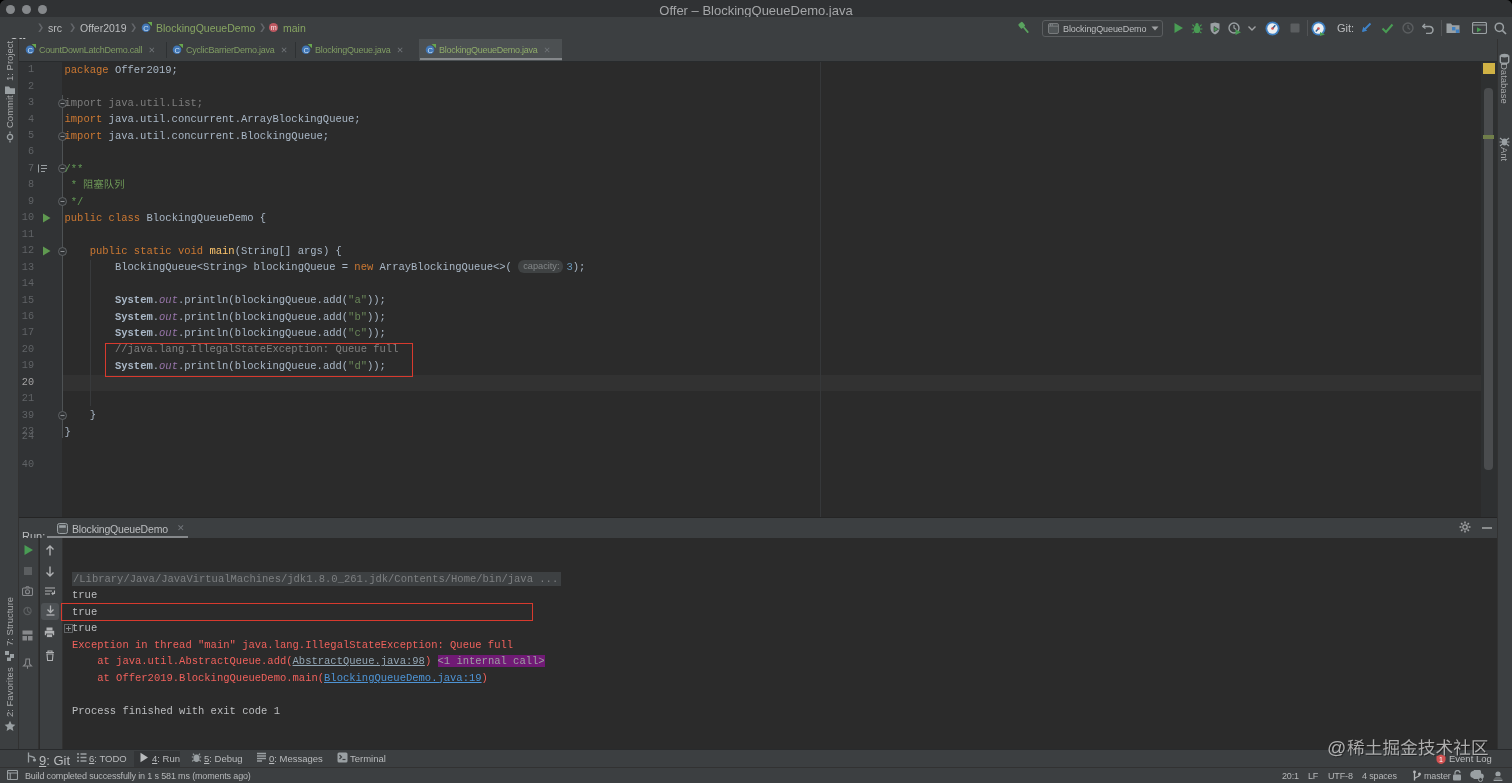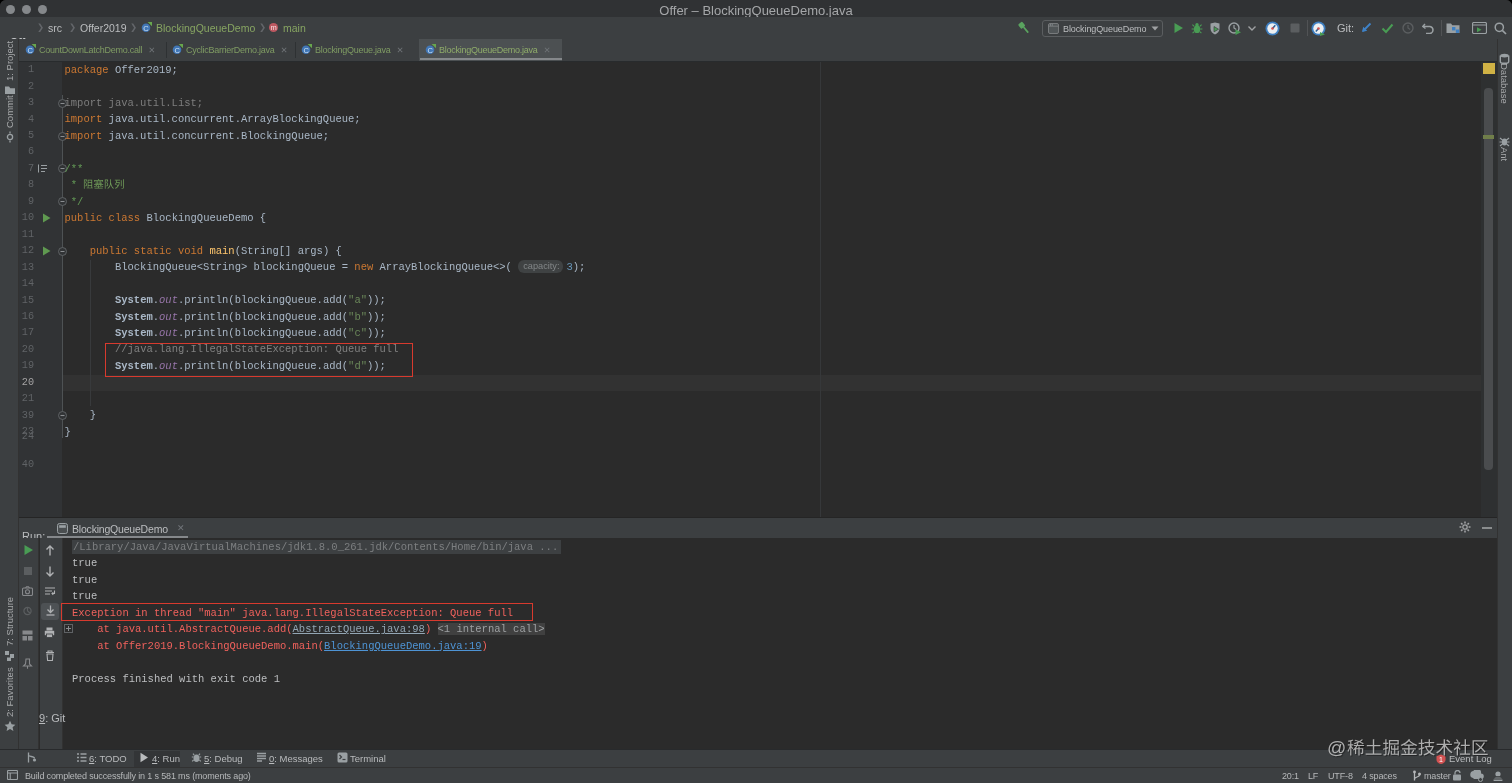--- a/index.html
+++ b/index.html
@@ -45,26 +45,26 @@
 .redbox{border:1.8px solid #d83a2e}
 
 #estripe{left:1481px;top:62px;width:16px;height:455px;background:#2e3031}
 #rstripe{left:1497px;top:39px;width:15px;height:710px;background:#3c3f41;border-left:1px solid #323232}
 
 #runborder{left:19px;top:517px;width:1478px;height:1px;background:#252525}
 #runheader{left:19px;top:518px;width:1478px;height:20px;background:#3c3f41;font-size:11px;color:#bbbdbf}
 #runtabline{left:47px;top:535.5px;width:141px;height:2.5px;background:#85888b}
 #runtools1{left:19px;top:538px;width:20px;height:211px;background:#3c3f41;border-right:1px solid #323232}
 #runtools2{left:40px;top:538px;width:23px;height:211px;background:#3c3f41;border-right:1px solid #323232}
-#console{left:63px;top:538px;width:1434px;height:148px;background:#2b2b2b;font:10.5px/16.45px "Liberation Mono",monospace;color:#bcbec0;white-space:pre}
+#console{left:63px;top:570px;width:1434px;height:148px;background:#2b2b2b;font:10.5px/16.45px "Liberation Mono",monospace;color:#bcbec0;white-space:pre}
 #console .cl{position:absolute;left:9px;height:16.45px}
 .err{color:#ef615c}
 .lnk1{color:#93a6b4;text-decoration:underline}
 .lnk2{color:#4e94d5;text-decoration:underline}
-.pill{background:#404040;color:#9da0a2}
+.pill{background:#701a75;color:#9da0a2}
 .selbtn{position:absolute;background:#4d5154;border-radius:3px}
 
 #botbar{left:0;top:749px;width:1512px;height:18px;background:#3c3f41;border-top:1px solid #2b2b2b}
 #statusbar{left:0;top:767px;width:1512px;height:16px;background:#3c3f41;border-top:1px solid #323232}
 .sb{position:absolute;top:769px;height:14px;display:flex;align-items:center;font-size:9px;letter-spacing:-0.15px;color:#b6b8ba}
 
 #wm{left:1327px;top:737px;height:22px;display:flex;align-items:center;z-index:9;font-size:20px;color:#c4c4c4;opacity:.85;text-shadow:1px 1px 1px rgba(0,0,0,.5)}
 </style></head><body>
 <div id="win">
 <div id="titlebar" class="abs"></div>
@@ -412,21 +412,21 @@
 <svg class="abs" style="left:1494px;top:21.5px" width="13" height="13" viewBox="0 0 13 13">
       <circle cx="5.3" cy="5.3" r="4.1" fill="none" stroke="#9aa0a3" stroke-width="1.5"></circle>
       <path d="M8.3 8.3 L12 12" stroke="#9aa0a3" stroke-width="1.7"></path>
     </svg>
 <div id="botbar" class="abs"></div>
 <div class="abs" style="left:0;top:749px;width:1512px;height:1px;background:#282a2c"></div>
 <svg class="abs" style="left:26px;top:752px" width="11" height="11" viewBox="0 0 11 11">
       <path d="M2.5 0.5 V10.5 M2.5 3 C2.5 5 8.5 4 8.5 6.5" fill="none" stroke="#9aa0a3" stroke-width="1.3"></path>
       <circle cx="8.5" cy="8" r="1.6" fill="#9aa0a3"></circle>
     </svg>
-<div class="abs" style="left:39px;top:712px;font-size:11px;color:#b9bbbd"><u>9</u>: Git</div>
+<div class="abs" style="left:39px;top:753px;font-size:13px;color:#b9bbbd"><u>9</u>: Git</div>
 <svg class="abs" style="left:76px;top:752px" width="11" height="11" viewBox="0 0 11 11">
       <path d="M1 2 H3 M1 5.5 H3 M1 9 H3 M4.5 2 H10.5 M4.5 5.5 H10.5 M4.5 9 H10.5" stroke="#9aa0a3" stroke-width="1.3"></path>
     </svg>
 <div class="abs" style="left:89px;top:753px;font-size:9.5px;color:#b9bbbd"><u>6</u>: TODO</div>
 <div class="abs" style="left:134px;top:750.5px;width:46px;height:16.5px;background:#333537"></div>
 <svg class="abs" style="left:139px;top:752px" width="10" height="11" viewBox="0 0 10 11">
       <path d="M1.5 0.8 L9 5.5 L1.5 10.2 Z" fill="#b9bbbd"></path>
     </svg>
 <div class="abs" style="left:152px;top:753px;font-size:9.5px;color:#b9bbbd"><u>4</u>: Run</div>
 <svg class="abs" style="left:191px;top:752px" width="11" height="11" viewBox="0 0 11 11">

